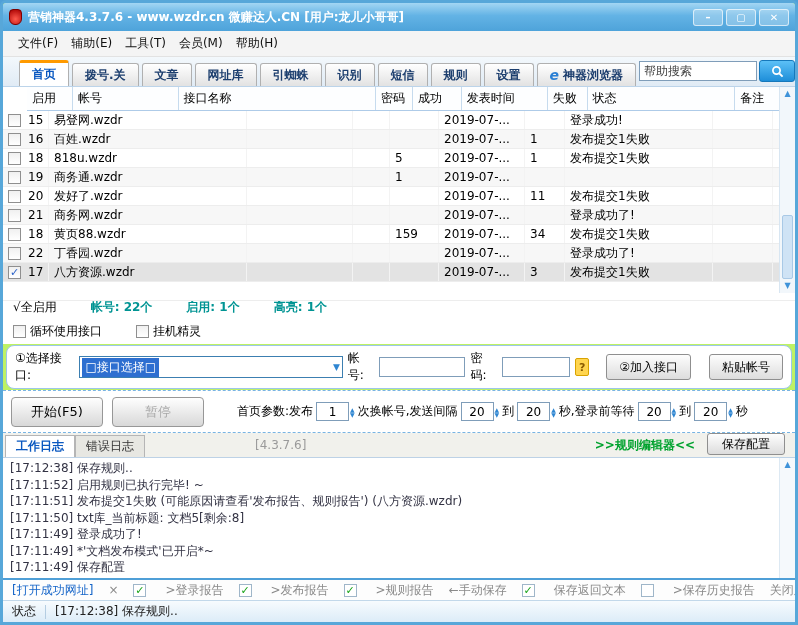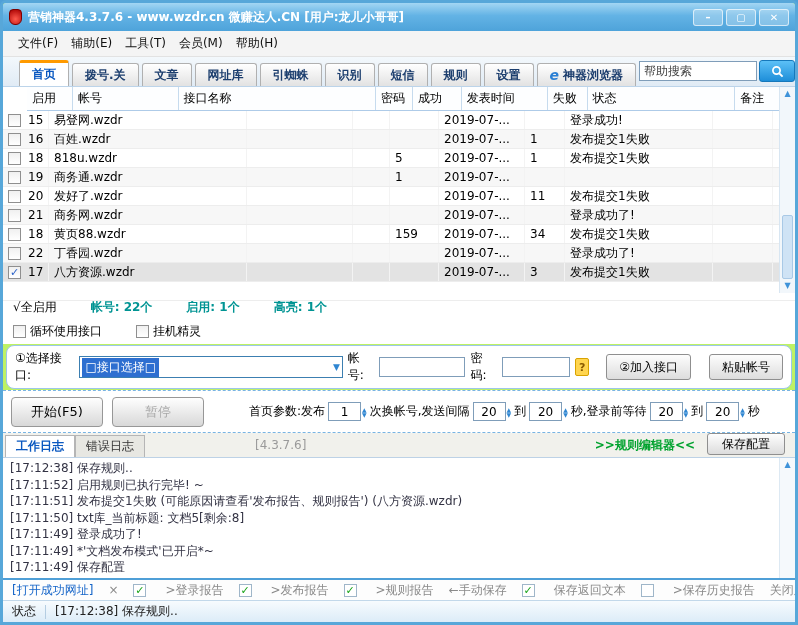--- a/index.html
+++ b/index.html
@@ -82,21 +82,21 @@
   .help-btn { width:15px; height:18px; background:#ffd54f; border:1px solid #d9a300; color:#8a5a00;
               display:flex; align-items:center; justify-content:center; border-radius:2px; font-weight:bold; font-size:11px; }
   .btn { height:26px; padding:0 12px; background:linear-gradient(#fdfdfd,#dddddd); border:1px solid #8f8f8f;
          border-radius:3px; font-size:12px; color:#000; font-family:"DejaVu Sans",sans-serif; white-space:nowrap; }
 
   
   .ctrl { height:43px; flex:0 0 43px; display:flex; align-items:center; gap:9px; padding:0 8px;
           border-top:1px dashed #78b4e2; border-bottom:1px dashed #78b4e2; background:#fff; }
   .big-btn { width:92px; height:30px; border-radius:4px; background:linear-gradient(#fefefe,#d8d8d8);
              border:1px solid #979797; font-size:13px; color:#000; font-family:"DejaVu Sans",sans-serif; }
-  .big-btn.pause { color:#a8a8a8; margin-right:36px; }
+  .big-btn.pause { color:#a8a8a8; margin-right:24px; }
   .params { display:flex; align-items:center; gap:3px; color:#000; white-space:nowrap; }
   .spin { display:flex; align-items:center; }
   .spin input { width:33px; height:19px; border:1px solid #7f9db9; text-align:center; font-size:12px;
                 font-family:"DejaVu Sans",sans-serif; }
   .spin .arrows { display:flex; flex-direction:column; margin-left:1px; }
   .spin .arrows span { font-size:6px; color:#2f86d2; line-height:5px; }
 
   
   .logtabs { height:25px; flex:0 0 25px; display:flex; align-items:flex-end; background:#f1f1ec;
              border-bottom:1px solid #bdd2e6; padding:0 2px; }

